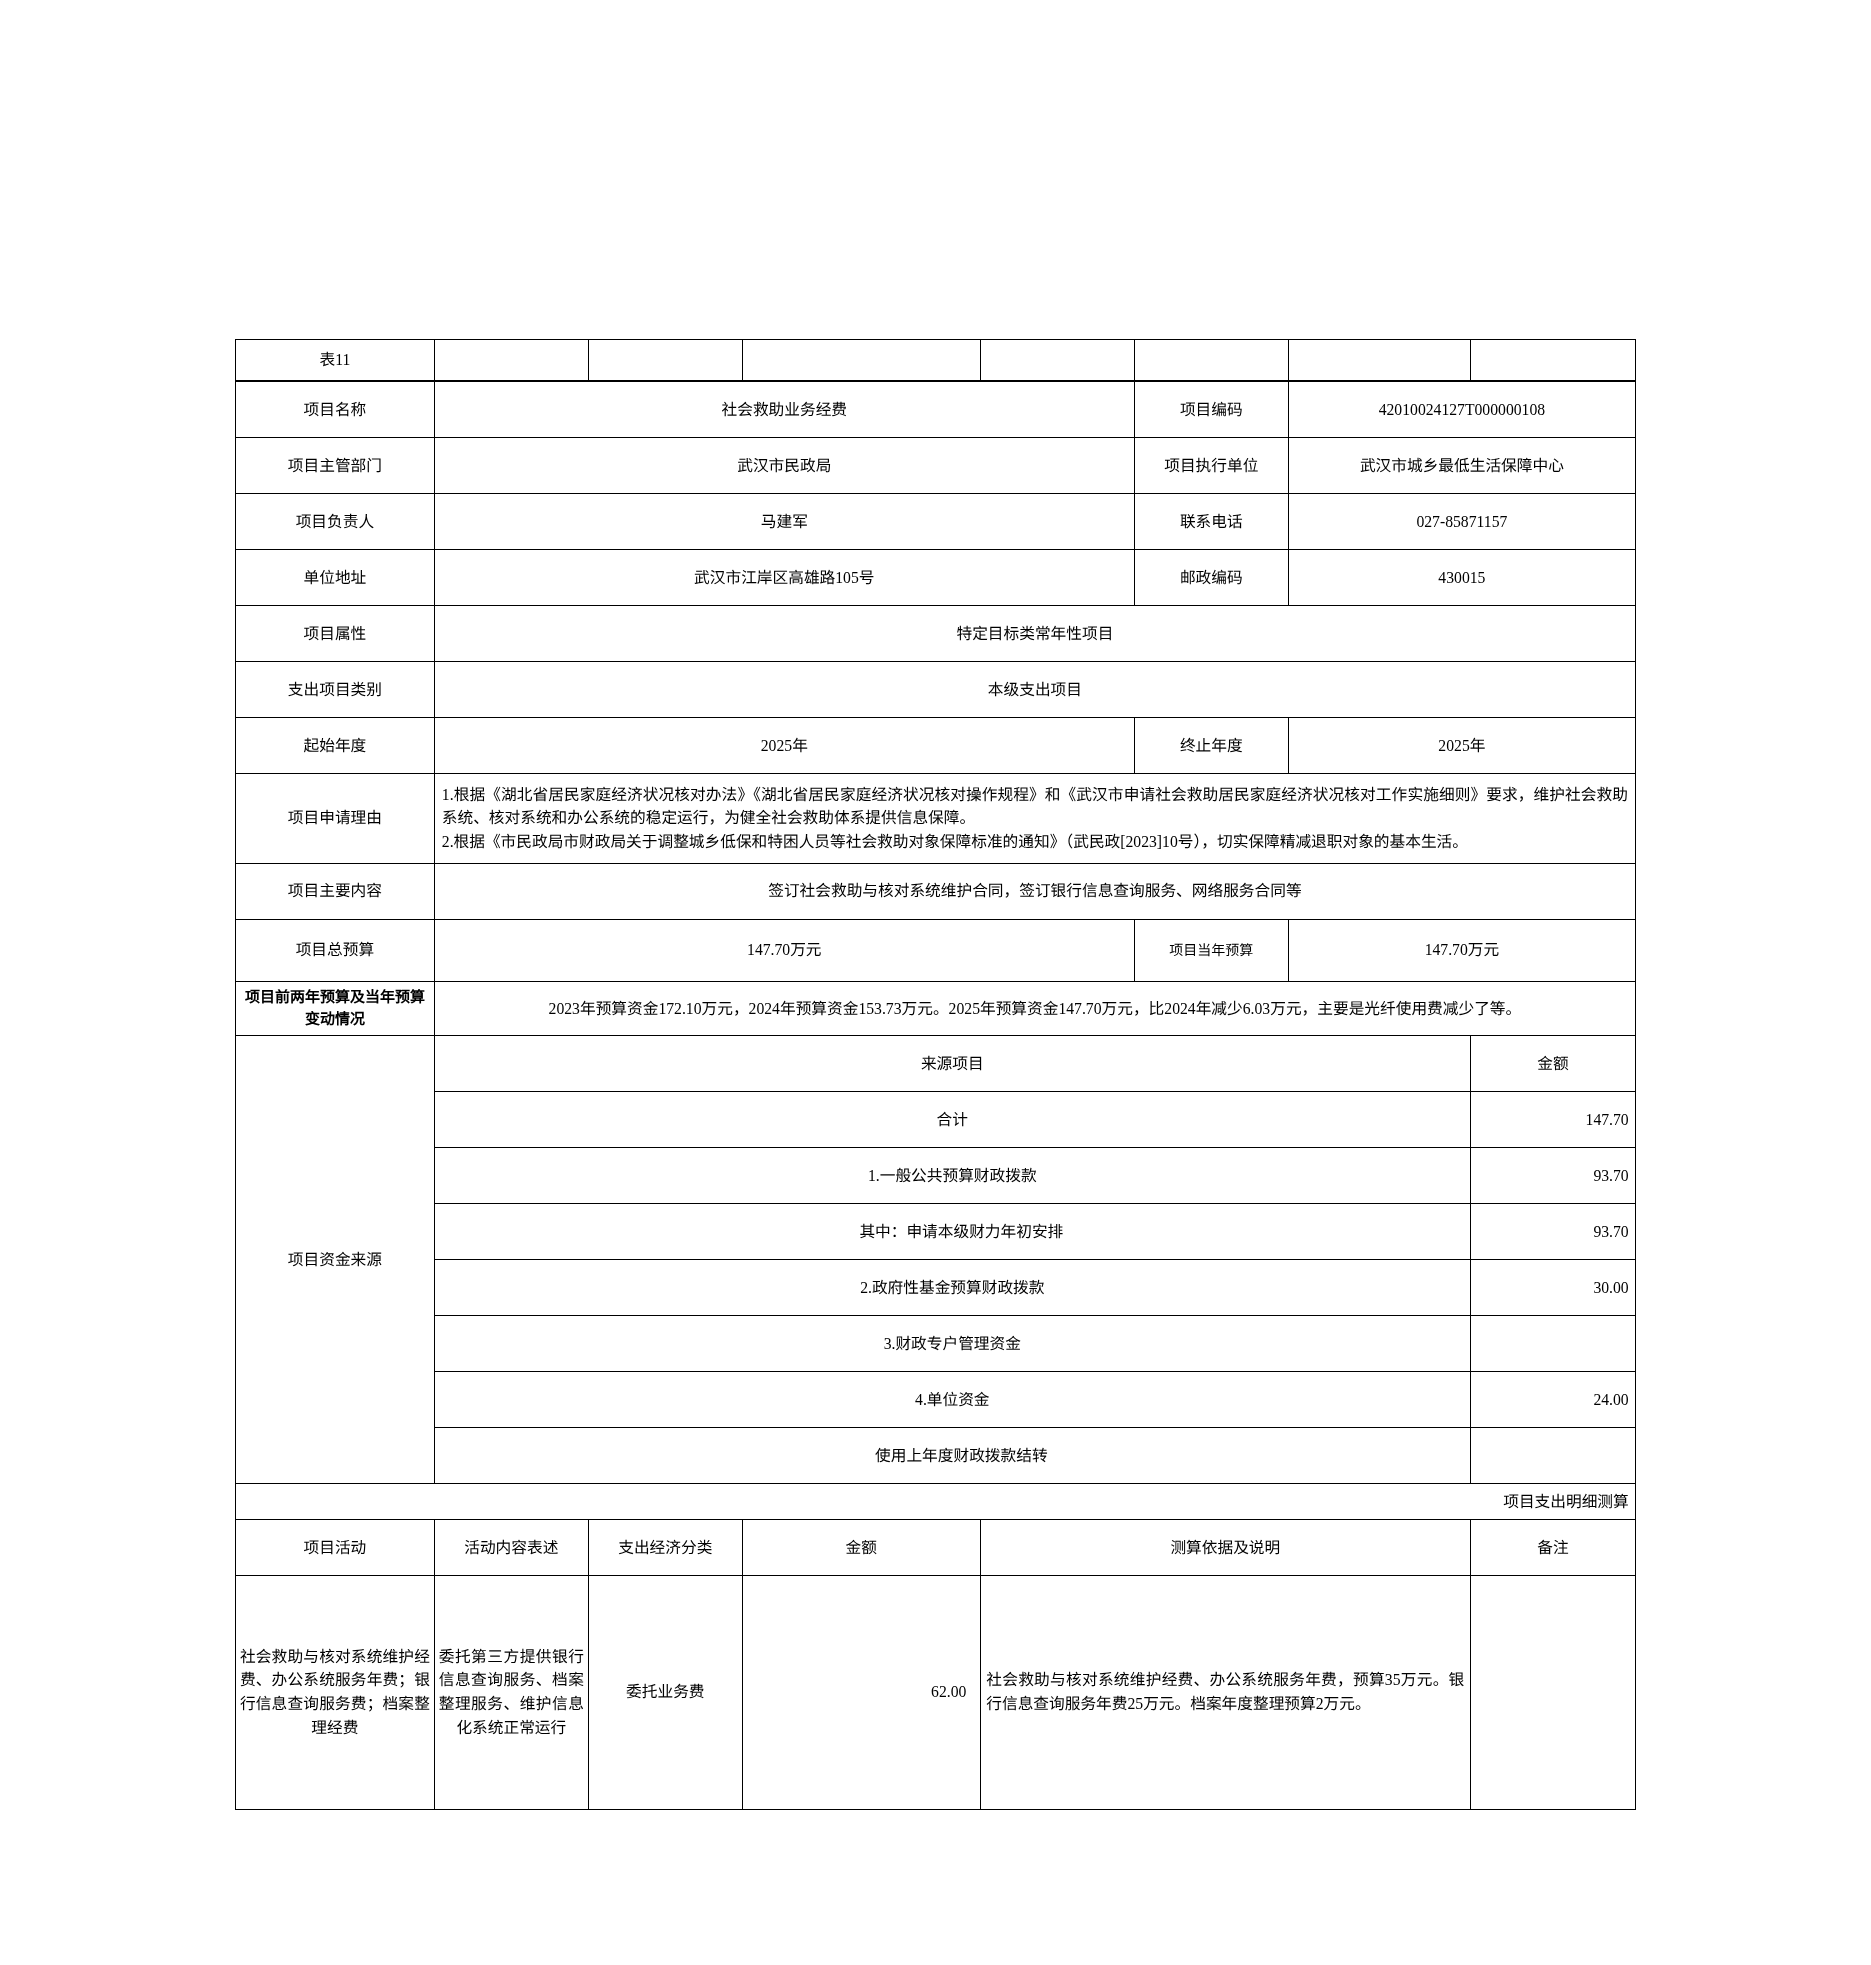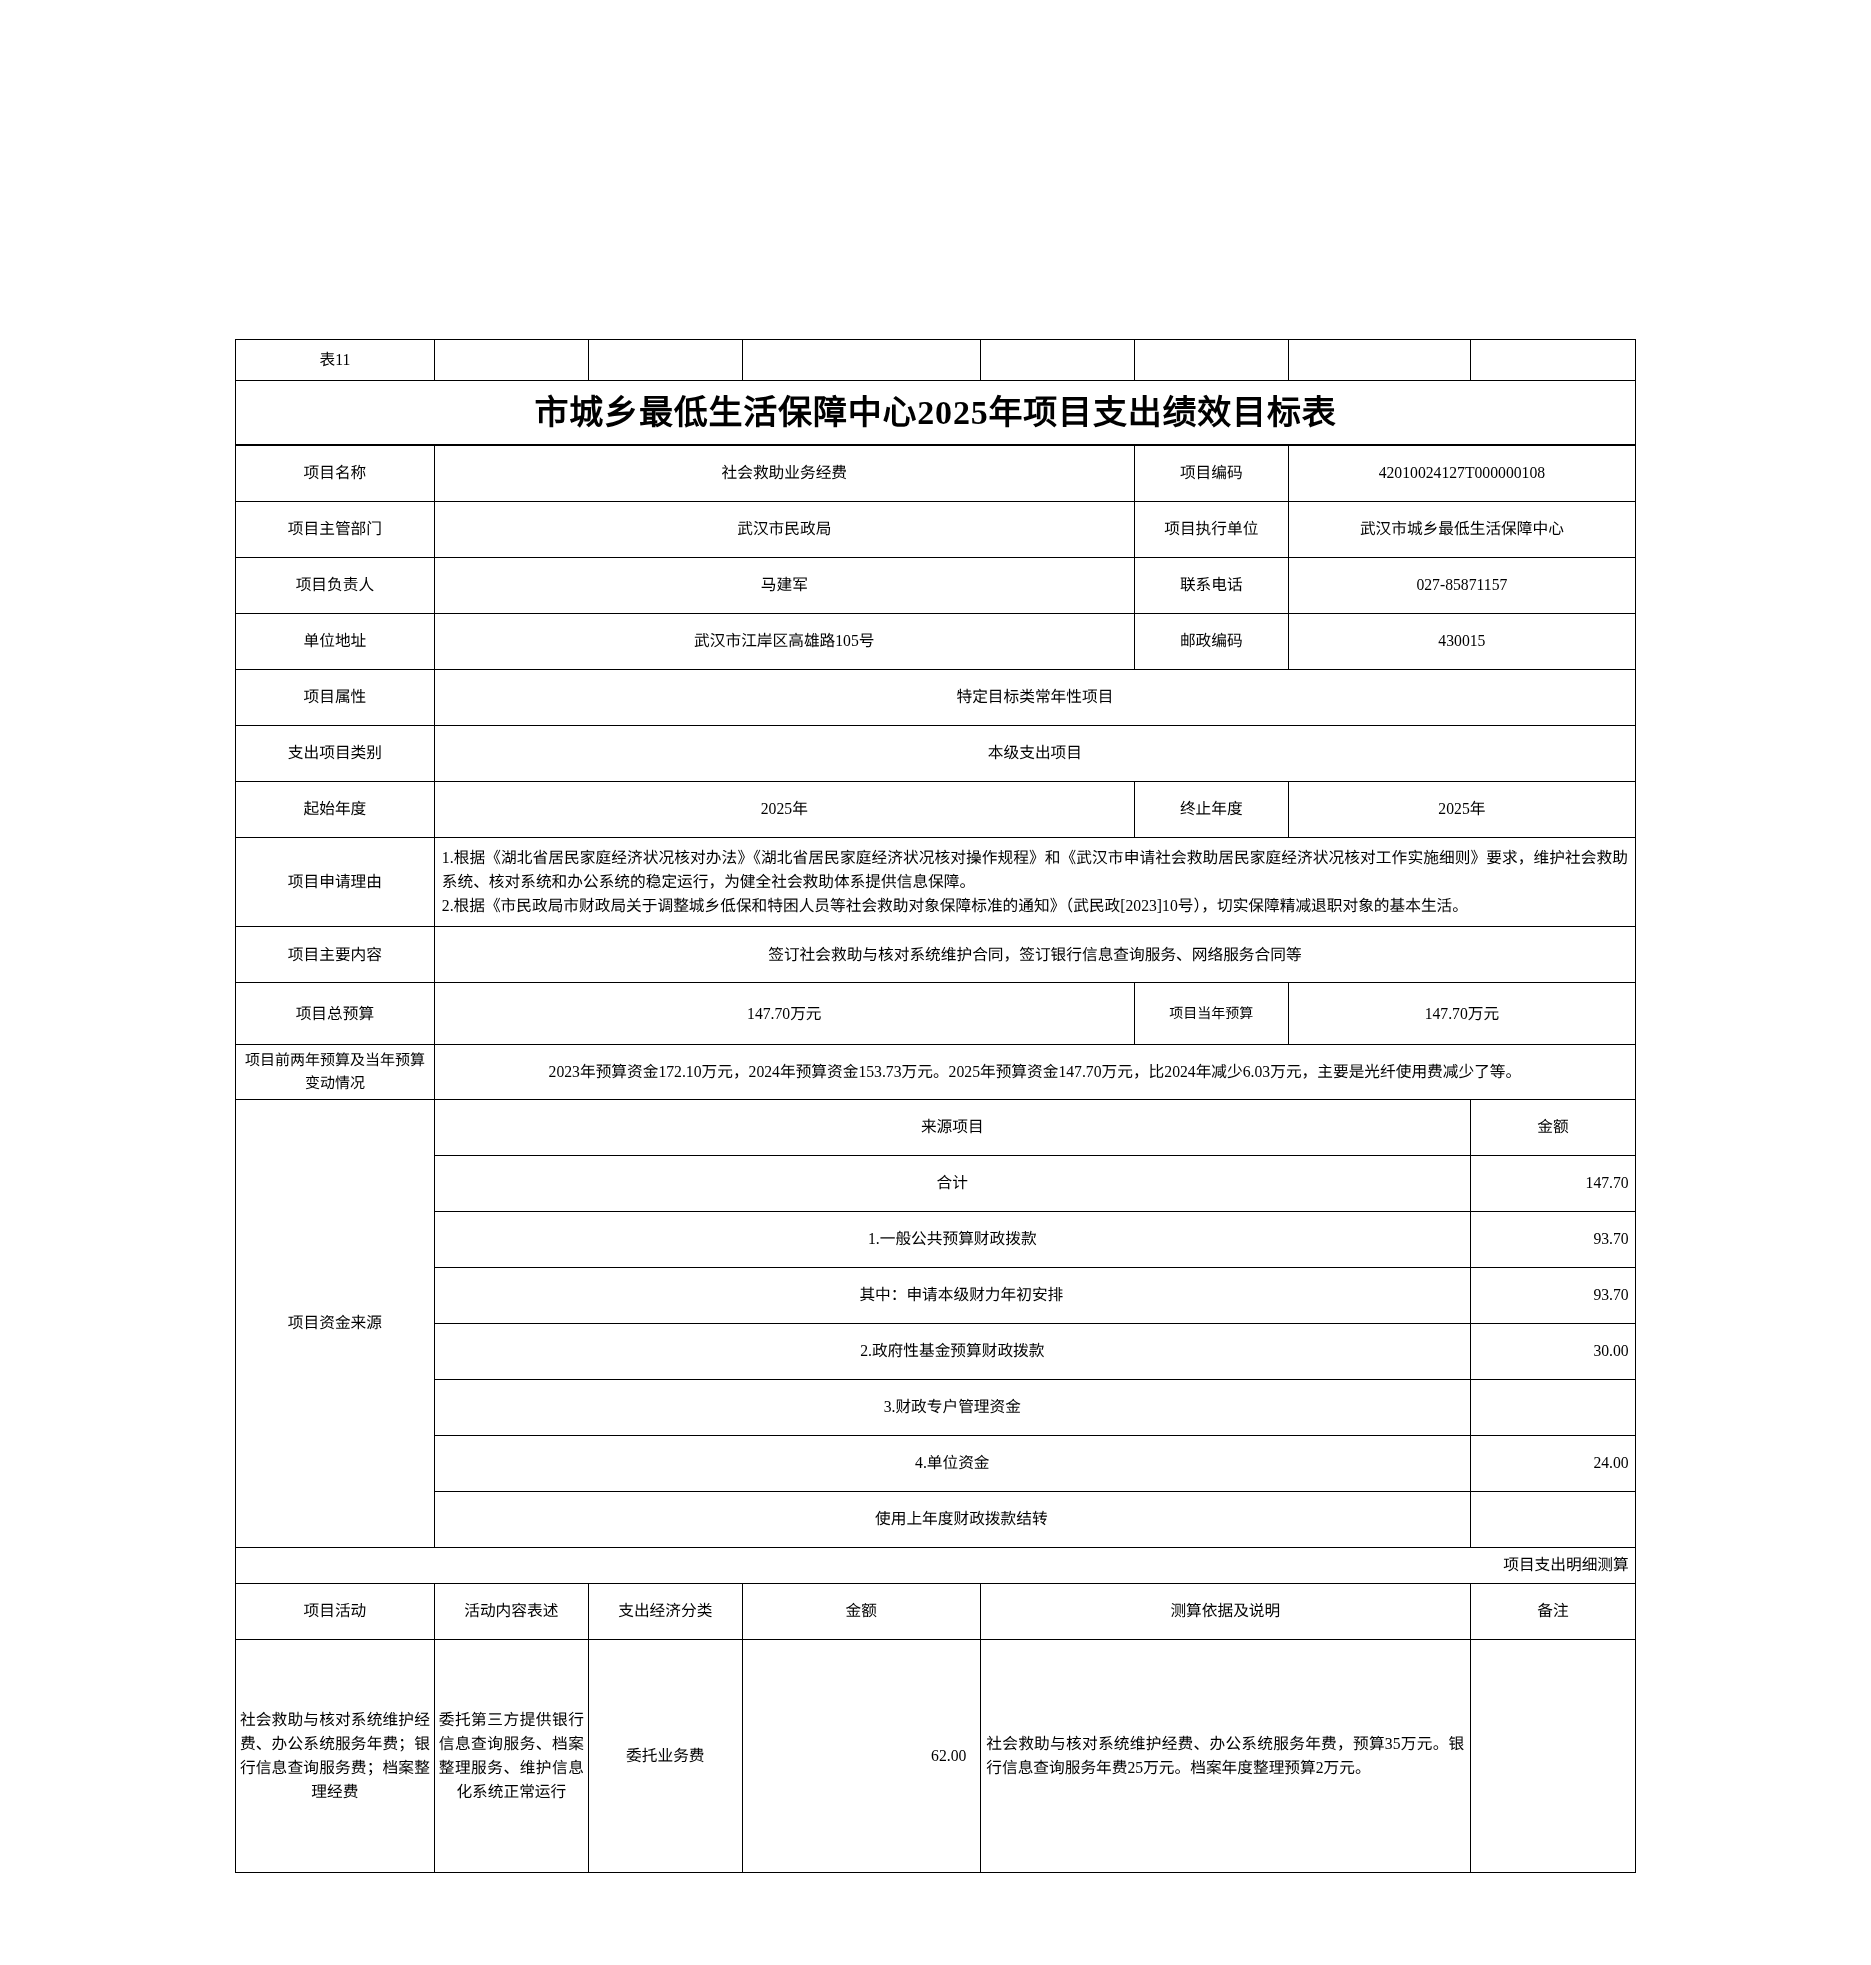--- a/index.html
+++ b/index.html
@@ -127,25 +127,20 @@
           <tr class="striprow">
         <td class="tagcell">表11</td>
         <td></td>
         <td></td>
         <td></td>
         <td></td>
         <td></td>
         <td></td>
         <td></td>
       </tr>
-      <tr class="titlerow">
-        <td colspan="8">
-          <span class="doc-title">市城乡最低生活保障中心2025年项目支出绩效目标表</span>
-        </td>
-      </tr>
     </tbody>
       </table>
 
     <table class="grid">
       <colgroup>
         <col style="width:14.2%">
         <col style="width:11.0%">
         <col style="width:11.0%">
         <col style="width:17.0%">
         <col style="width:11.0%">
@@ -212,21 +207,21 @@
       </tr>
 
       <tr>
         <td class="lbl tall2">项目总预算</td>
         <td class="c" colspan="4">147.70万元</td>
         <td class="c" style="font-size:14px;">项目当年预算</td>
         <td class="c" colspan="2">147.70万元</td>
       </tr>
 
       <tr>
-        <td class="lbl" style="font-size:15px;padding:3.9px 2.4px;">项目前两年预算及当年预算变动情况</td>
+        <td class="lbl" style="font-size:15px;padding:3.9px 2.4px;font-weight:bold;">项目前两年预算及当年预算变动情况</td>
         <td class="para-c" colspan="7" style="padding:5.5px 3.9px;">2023年预算资金172.10万元，2024年预算资金153.73万元。2025年预算资金147.70万元，比2024年减少6.03万元，主要是光纤使用费减少了等。</td>
       </tr>
 
       <tr>
         <td class="lbl" rowspan="8">项目资金来源</td>
         <td class="c tall" colspan="6">来源项目</td>
         <td class="c">金额</td>
       </tr>
 
       <tr>

